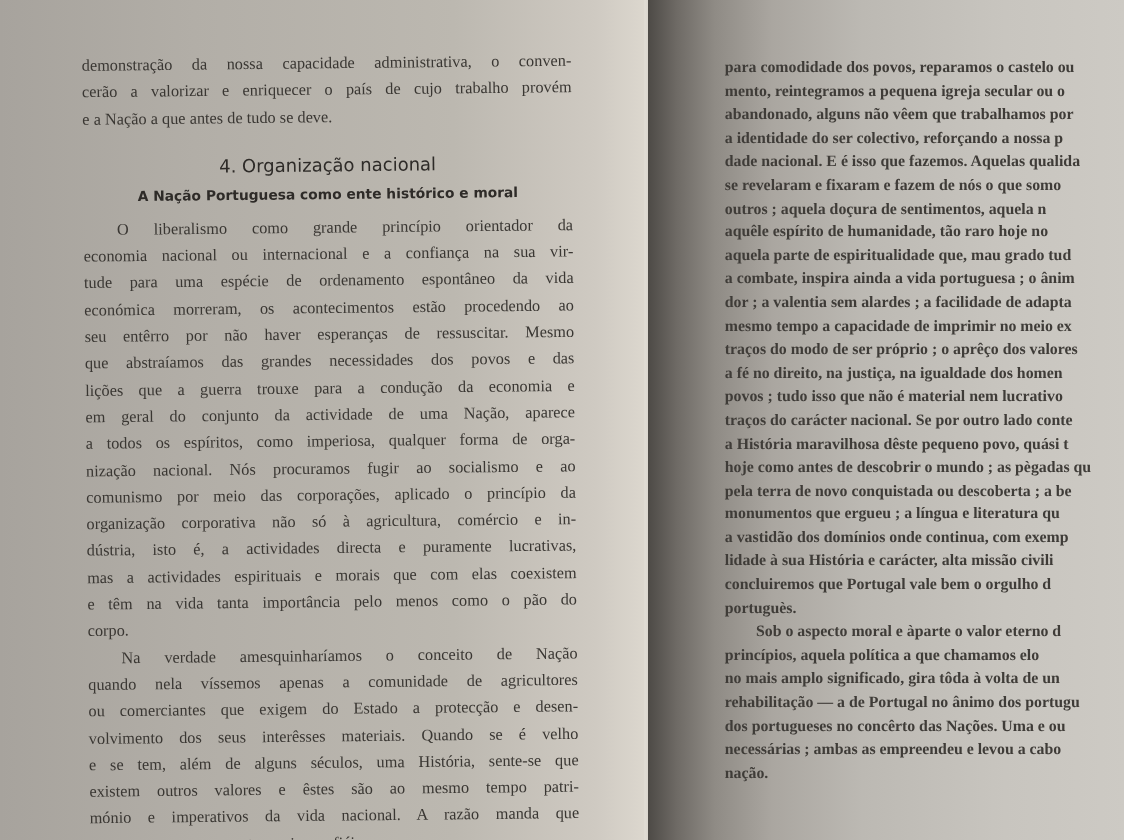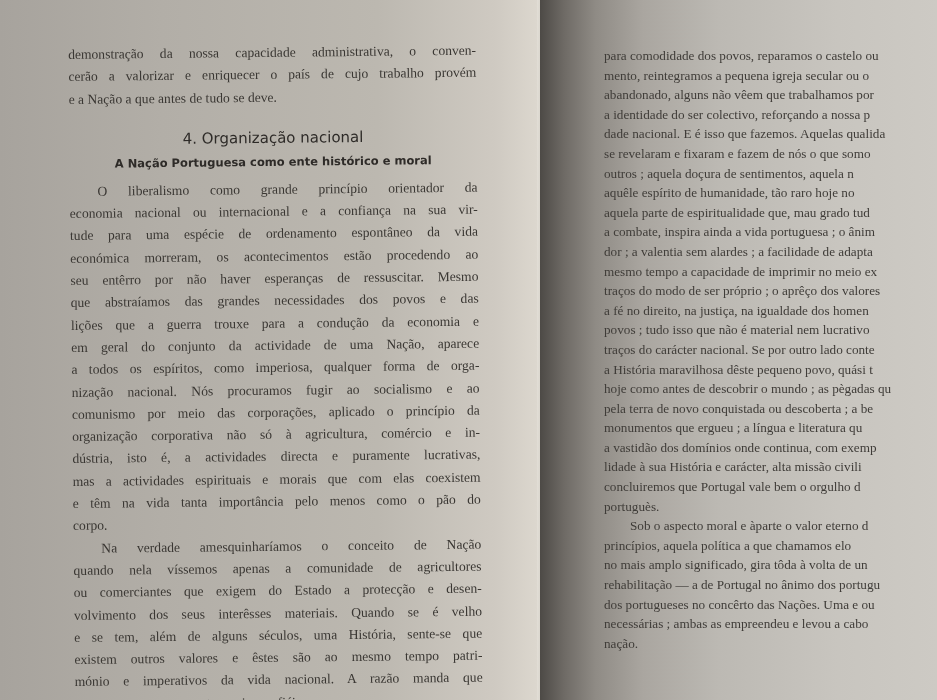--- a/index.html
+++ b/index.html
@@ -36,21 +36,21 @@
   .h-section { font-size:15px; margin-top:18px; line-height:22px; }
   .h-sub { font-size:11.5px; margin-top:4px; margin-bottom:8px; line-height:18px; font-weight:bold; }
   .right-text {
     position:absolute; left:604px; top:46px; width:360px;
     color:#3f3c38;
     font-size:13.2px;
     line-height:19.6px;
     white-space:nowrap;
     overflow:visible;
   }
-  .right-clip { position:absolute; left:540px; top:0; width:397px; height:700px; overflow:hidden; }
+  .right-clip { position:absolute; left:540px; top:0; width:397px; height:700px; overflow:hidden;font-weight:bold; }
   .right-text .line { display:block; }
   .left-text .line { display:block; }
   .left-text .line.j { text-align:justify; text-align-last:justify; }
 </style>
 </head>
 <body>
 
 <div class="page-left"></div>
 <div class="gutter"></div>
 <div class="page-right"></div>

